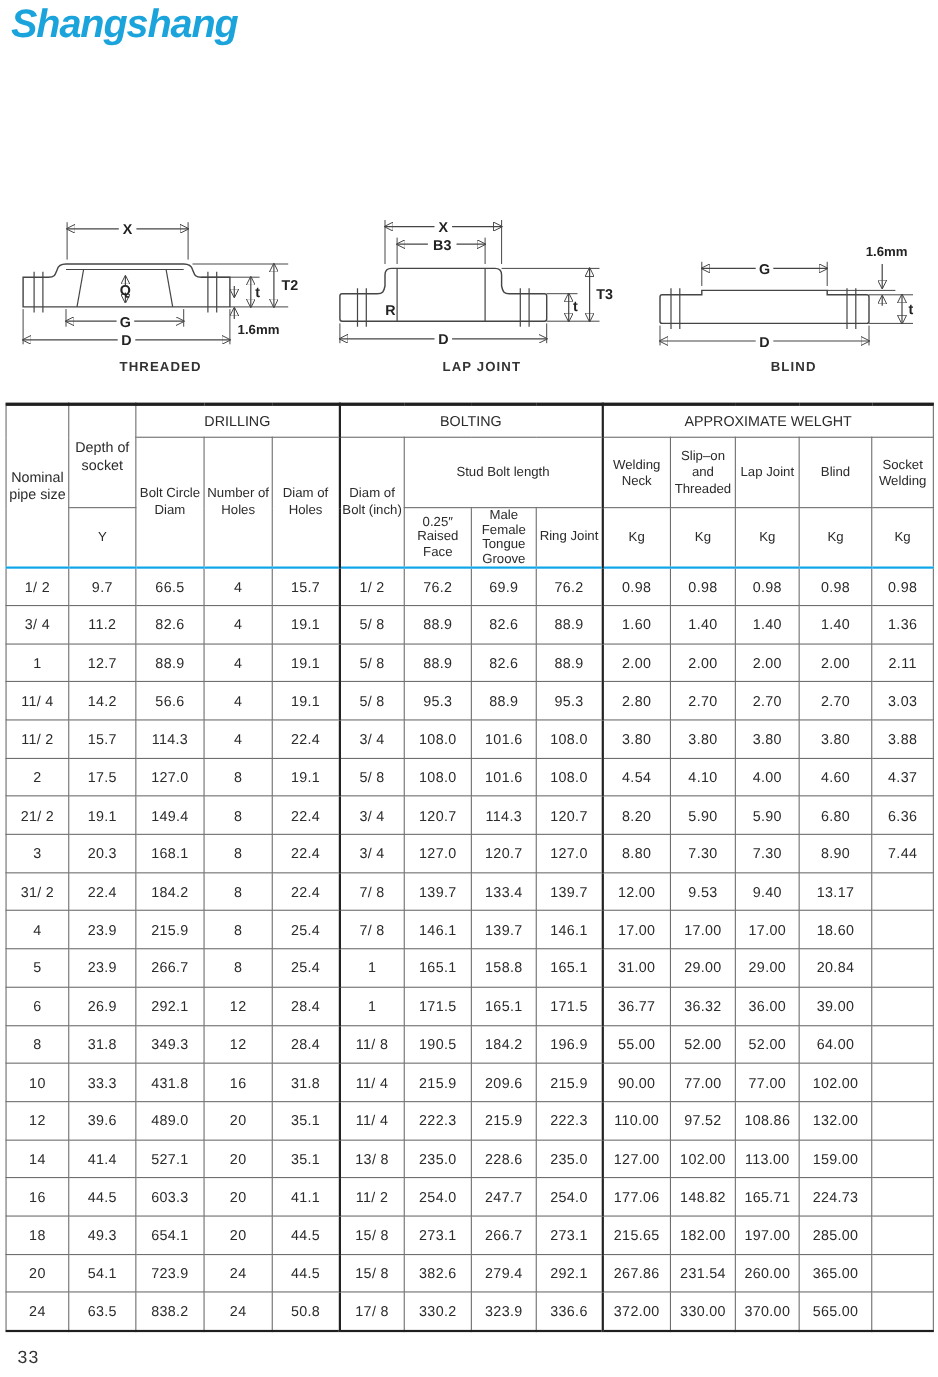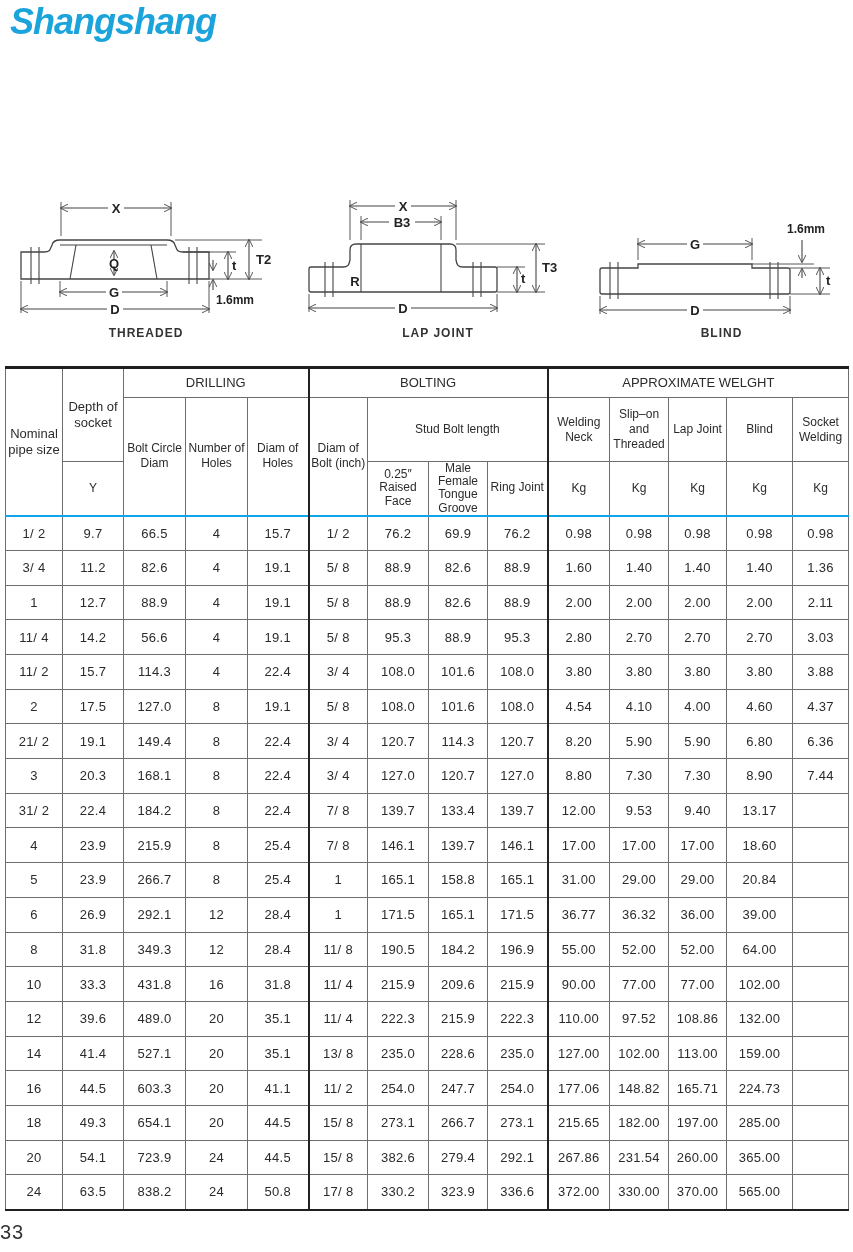--- a/index.html
+++ b/index.html
@@ -38,21 +38,21 @@
   .spec-table tbody tr { height:34.7px; }
   .spec-table thead th { font-size:13px; line-height:1.25; }
   .spec-table thead tr.r2 th, .spec-table thead tr.r3 th { font-size:12px; }
   .spec-table th.tiny { font-size:10px; line-height:1.1; }
   .spec-table th.sub { font-size:11px; line-height:1.15; }
   .spec-table tbody td { font-size:13px; letter-spacing:0.3px; }
   .spec-table .gsep { border-left:2px solid #222; }
   .spec-table tbody tr:first-child td { border-top:2px solid #0ea5e9; }
 
   
-  .page-number { position:absolute; left:0; bottom:8px; font-size:20px; color:#333; letter-spacing:1px; }
+  .page-number { position:absolute; left:16px; bottom:8px; font-size:16px; color:#333; letter-spacing:1px; }
 </style>
 </head>
 <body>
 
 <div class="page-header">
   <div class="logo" style="color:#1ba4dc;">
     <div class="logo-word">Shangshang</div>
   </div>
 </div>
 

